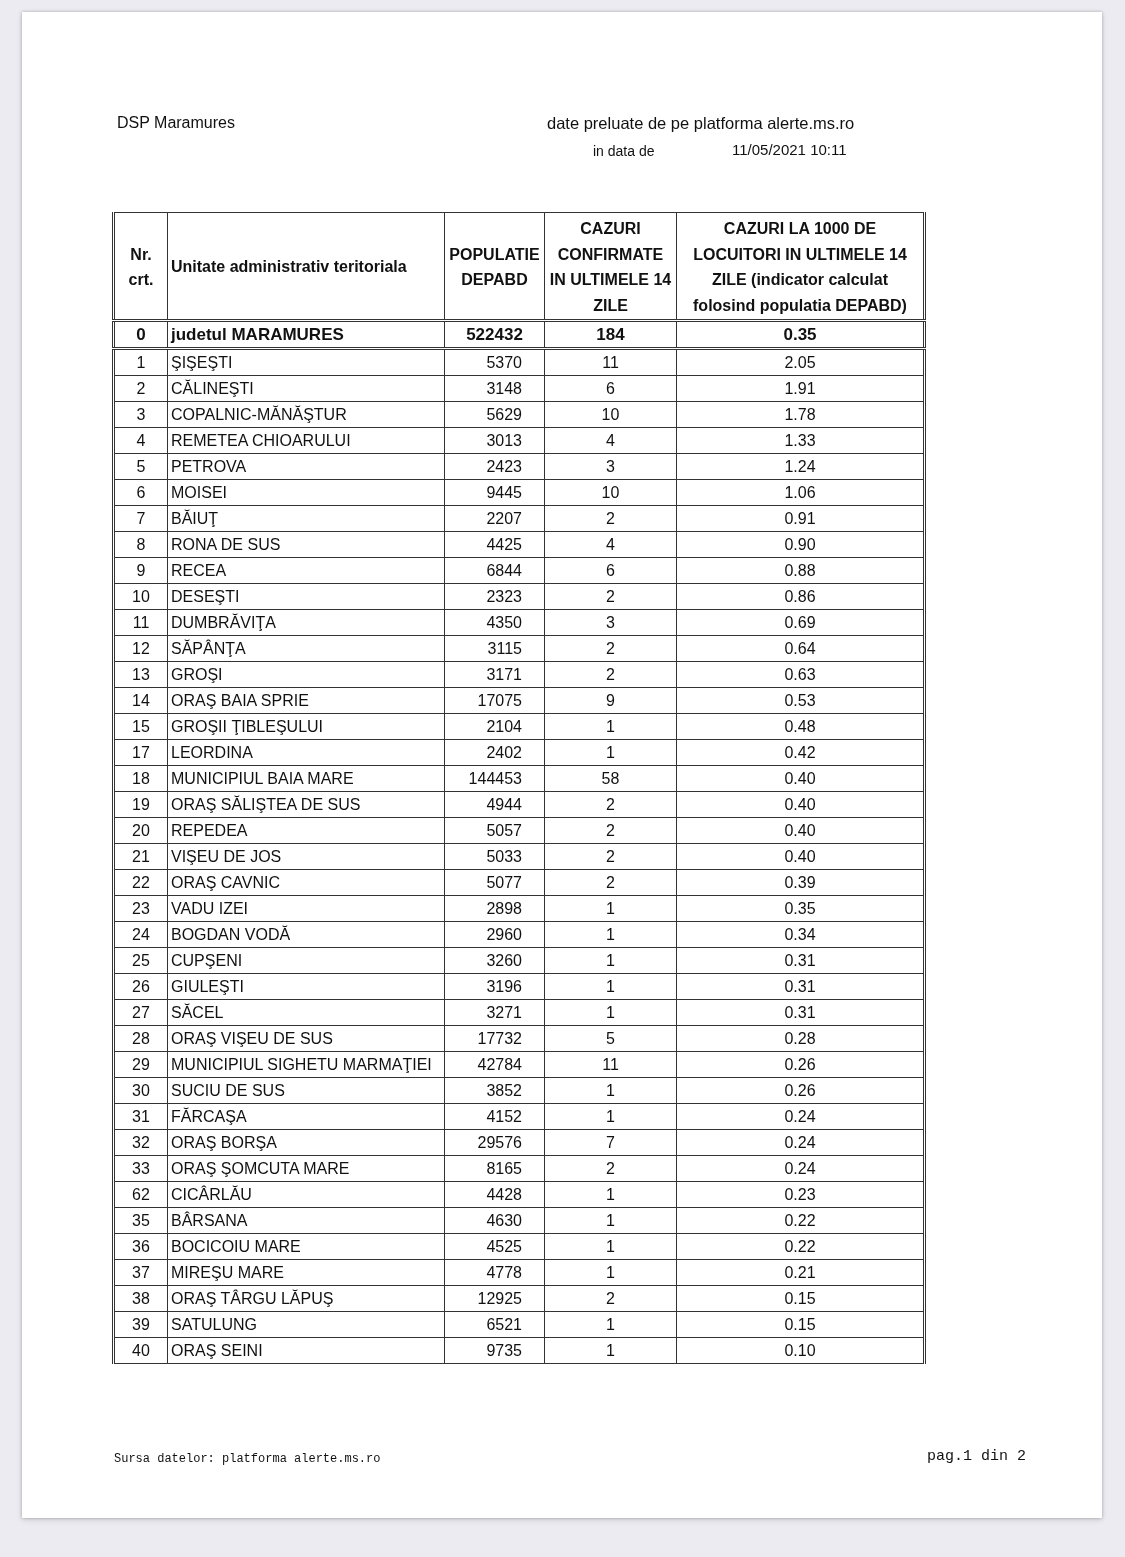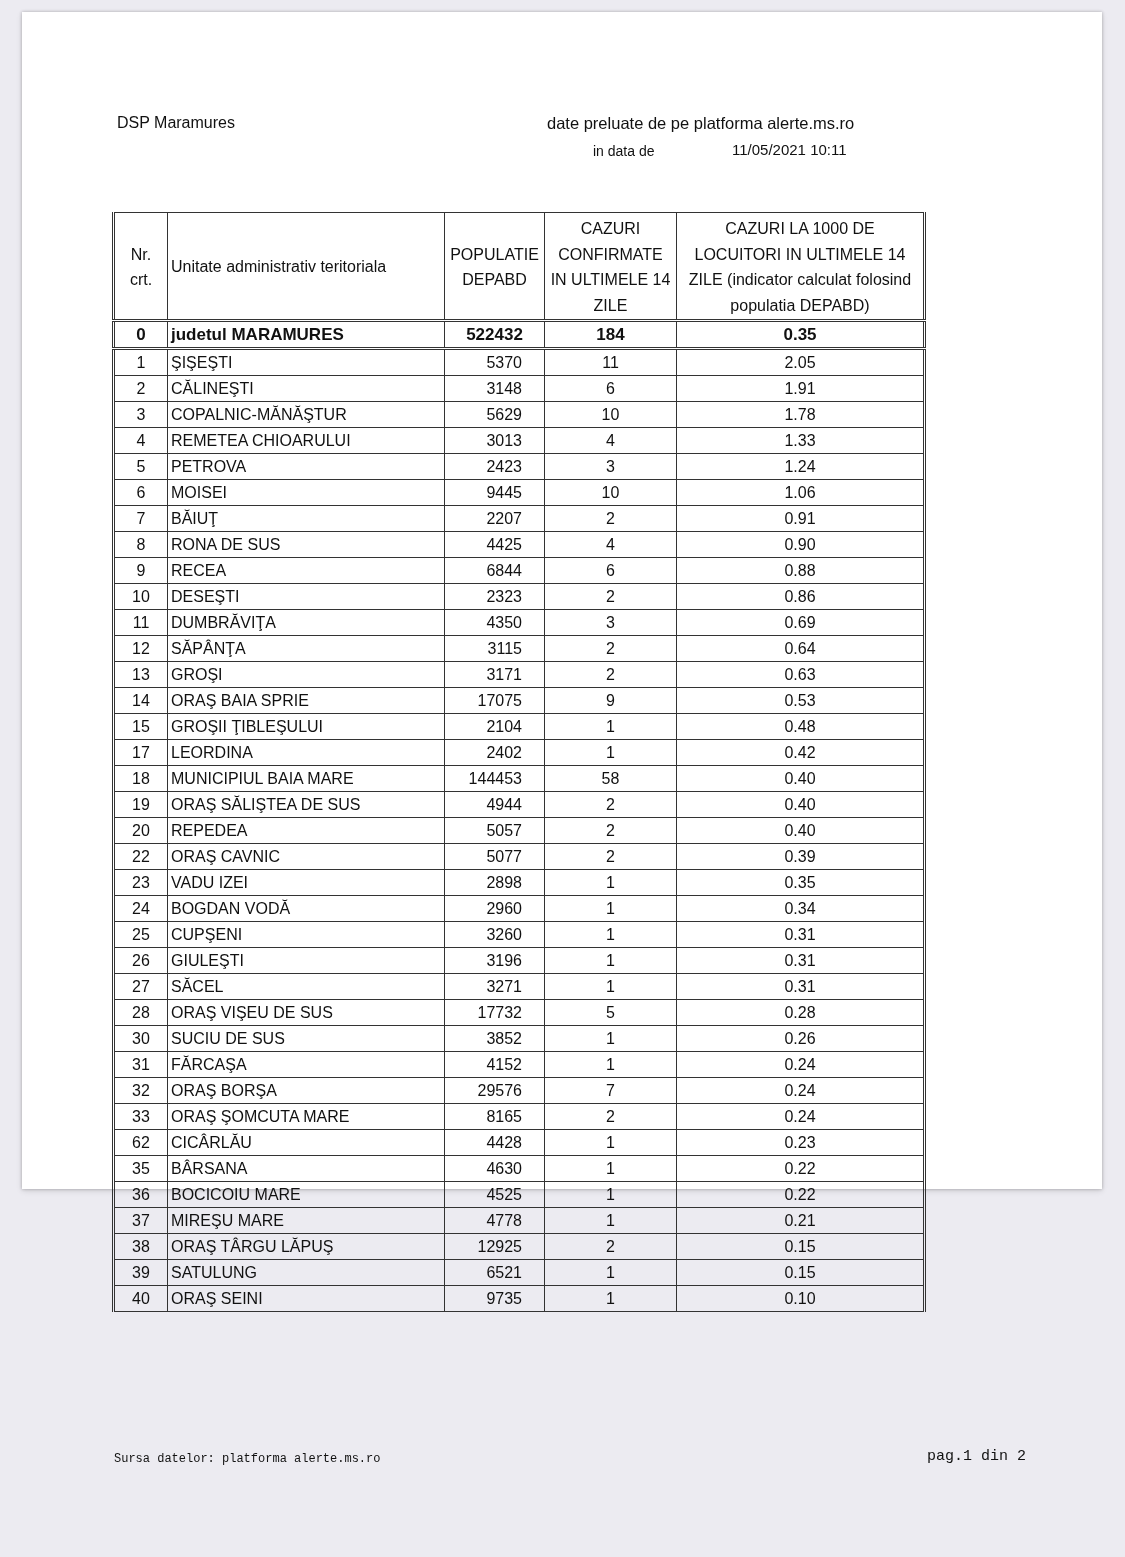--- a/index.html
+++ b/index.html
@@ -1,35 +1,35 @@
 <!DOCTYPE html>
 <html><head>
 <meta charset="utf-8">
 <style>
   html, body { margin:0; padding:0; }
   body {
     width:1125px; height:1557px; background:#ecebf1; position:relative; overflow:hidden;
     font-family: "Liberation Sans", "DejaVu Sans", sans-serif; color:#111;
   }
   .paper {
-    position:absolute; left:22px; top:12px; width:1080px; height:1177px;
+    position:absolute; left:22px; top:12px; width:1080px; height:1506px;
     background:#fff; box-shadow: 0 0 3px rgba(0,0,0,0.25), 0 2px 6px rgba(0,0,0,0.12);
   }
   .hdr { position:absolute; font-size:16px; white-space:nowrap; }
   #org { left:95px; top:102px; }
   #src { left:525px; top:102px; font-size:16.5px; }
   #dlabel { left:571px; top:131px; font-size:14px; }
   #dval { left:710px; top:129px; font-size:15px; }
 
   table.t {
     position:absolute; left:90px; top:200px; width:814px;
     border-collapse:collapse; font-size:16px; table-layout:fixed;
   }
   table.t td, table.t th { border:1px solid #333; padding:0 3px; height:25px; line-height:25px; overflow:hidden; white-space:nowrap; }
-  table.t thead th { font-weight:normal; line-height:25.5px; padding-top:3px; padding-bottom:1px; vertical-align:middle; }
+  table.t thead th { font-weight:bold; line-height:25.5px; padding-top:3px; padding-bottom:1px; vertical-align:middle; }
   .c0 { width:46px; text-align:center; }
   .c1 { width:270px; text-align:left; }
   .c2 { width:93px; text-align:center; }
   .c3 { width:125px; text-align:center; }
   .c4 { text-align:center; }
   .ra { text-align:right; padding-right:22px !important; }
   thead th.c1 { text-align:left; }
   thead th.wrap { white-space:normal; }
   tr.total td { font-weight:bold; font-size:17px; border-top:3px double #333; border-bottom:3px double #333; }
   thead tr th { border-top:3px double #333; }
@@ -192,20 +192,27 @@
           <td class="c4">0.40</td>
         </tr>
         <tr>
           <td class="c0">20</td>
           <td class="c1">REPEDEA</td>
           <td class="c2 ra">5057</td>
           <td class="c3">2</td>
           <td class="c4">0.40</td>
         </tr>
         <tr>
+          <td class="c0">21</td>
+          <td class="c1">VIŞEU DE JOS</td>
+          <td class="c2 ra">5033</td>
+          <td class="c3">2</td>
+          <td class="c4">0.40</td>
+        </tr>
+        <tr>
           <td class="c0">22</td>
           <td class="c1">ORAŞ CAVNIC</td>
           <td class="c2 ra">5077</td>
           <td class="c3">2</td>
           <td class="c4">0.39</td>
         </tr>
         <tr>
           <td class="c0">23</td>
           <td class="c1">VADU IZEI</td>
           <td class="c2 ra">2898</td>
@@ -241,20 +248,27 @@
           <td class="c4">0.31</td>
         </tr>
         <tr>
           <td class="c0">28</td>
           <td class="c1">ORAŞ VIŞEU DE SUS</td>
           <td class="c2 ra">17732</td>
           <td class="c3">5</td>
           <td class="c4">0.28</td>
         </tr>
         <tr>
+          <td class="c0">29</td>
+          <td class="c1">MUNICIPIUL SIGHETU MARMAŢIEI</td>
+          <td class="c2 ra">42784</td>
+          <td class="c3">11</td>
+          <td class="c4">0.26</td>
+        </tr>
+        <tr>
           <td class="c0">30</td>
           <td class="c1">SUCIU DE SUS</td>
           <td class="c2 ra">3852</td>
           <td class="c3">1</td>
           <td class="c4">0.26</td>
         </tr>
         <tr>
           <td class="c0">31</td>
           <td class="c1">FĂRCAŞA</td>
           <td class="c2 ra">4152</td>

